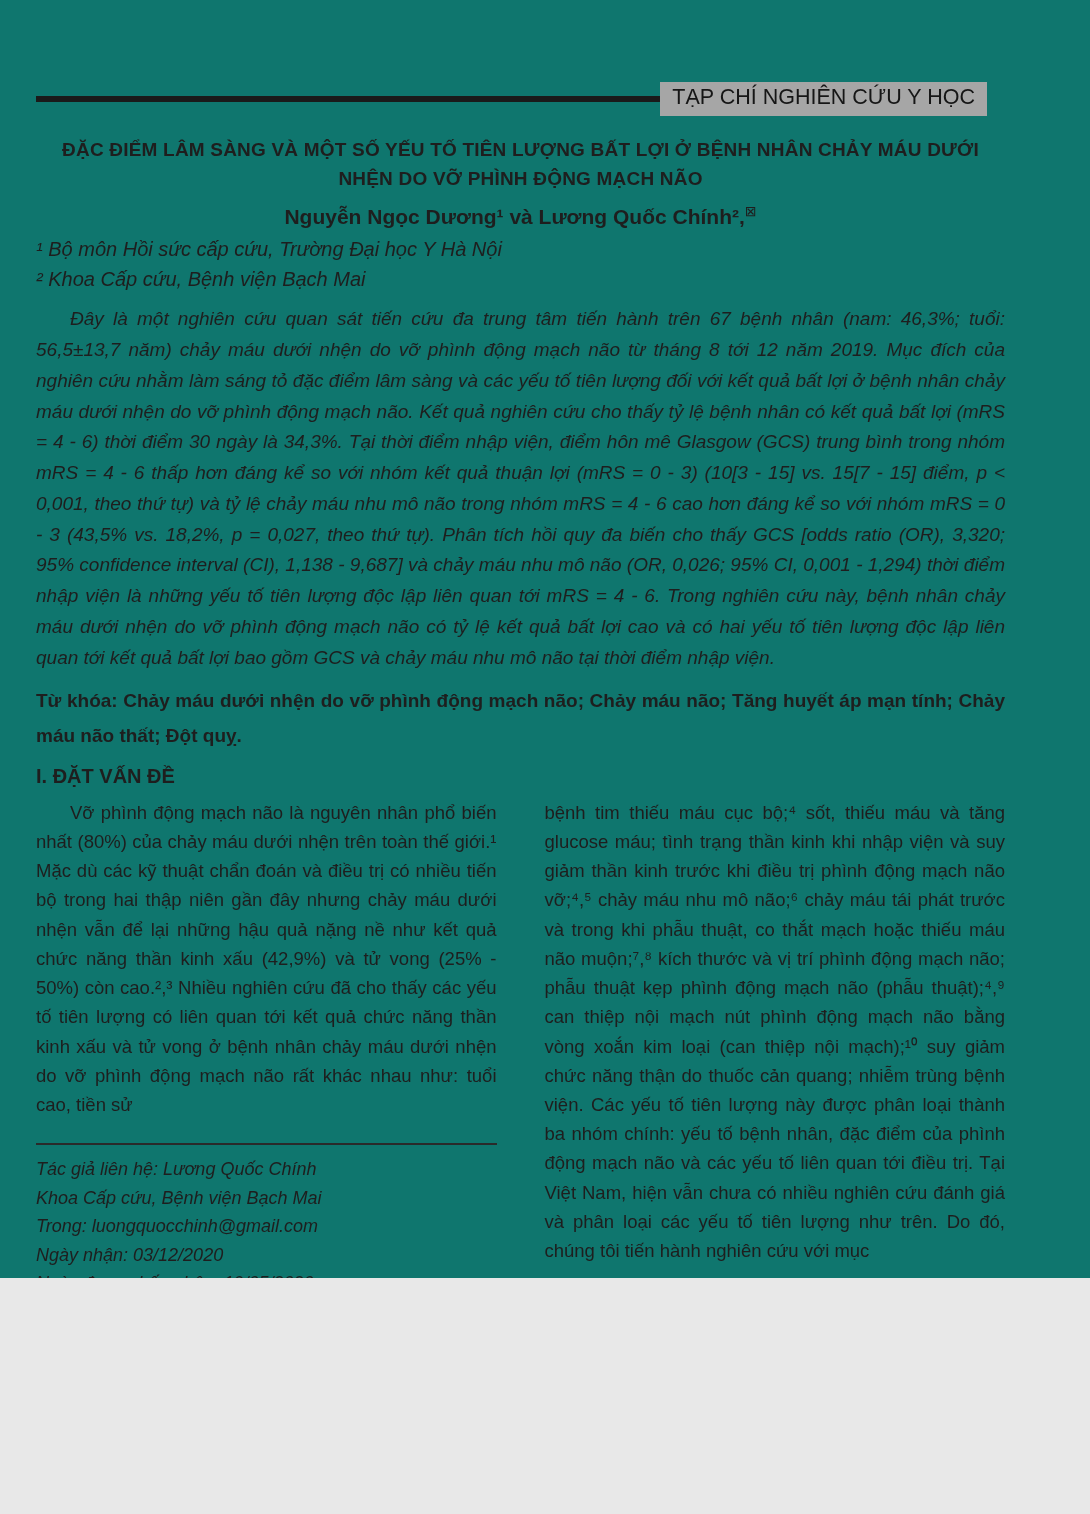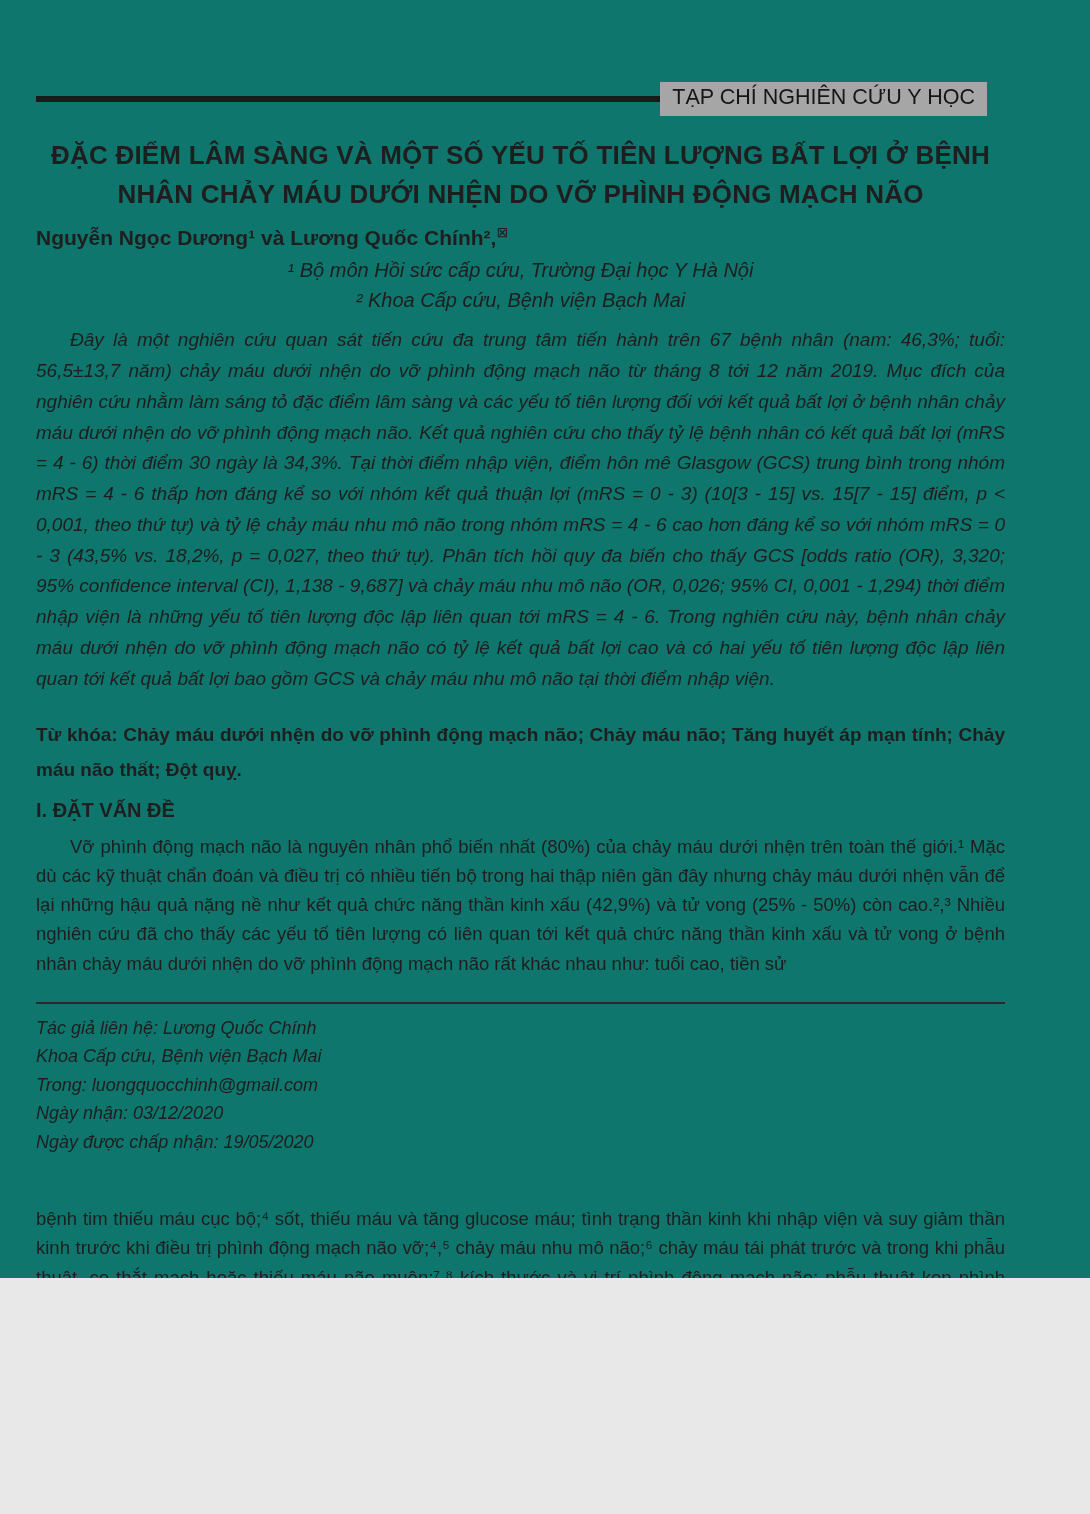--- a/index.html
+++ b/index.html
@@ -22,69 +22,69 @@
     font-size:21.5px; line-height:1;
     padding:5px 12px 7px 12px;
     margin-right:18px;
     white-space:nowrap;
   }
   
   .title {
     margin-top:22px;
     text-align:center;
     font-weight:bold;
-    font-size:26px;
+    font-size:19px;
     line-height:1.5;
     letter-spacing:0.2px;
   }
   
   .byline {
     margin-top:10px;
-    text-align:left;
+    text-align:center;
     font-weight:bold;
     font-size:21px;
     line-height:1.25;
   }
   .byline .env {
     font-size:14px;
     vertical-align:super;
     font-weight:normal;
   }
   .affiliations {
-    text-align:center;
+    text-align:left;
     font-style:italic;
     font-size:20px;
     line-height:1.5;
     margin-top:4px;
   }
   
   .abstract {
     margin-top:10px;
     font-style:italic;
     font-size:19px;
     line-height:1.62;
     text-align:justify;
     text-indent:34px;
   }
   
   .keywords {
-    margin-top:24px;
+    margin-top:11px;
     font-weight:bold;
     font-size:19px;
     line-height:1.8;
     text-align:justify;
   }
   
   .section-heading {
     margin-top:12px;
     font-weight:bold;
     font-size:20px;
   }
   
-  .columns { display:flex; gap:48px; margin-top:10px;flex-direction:column; }
+  .columns { display:flex; gap:48px; margin-top:10px; }
   .col {
     flex:1;
     font-size:18.5px;
     line-height:1.58;
     text-align:justify;
   }
   .col .indent { text-indent:34px; }
   
   .footnote {
     margin-top:24px;

